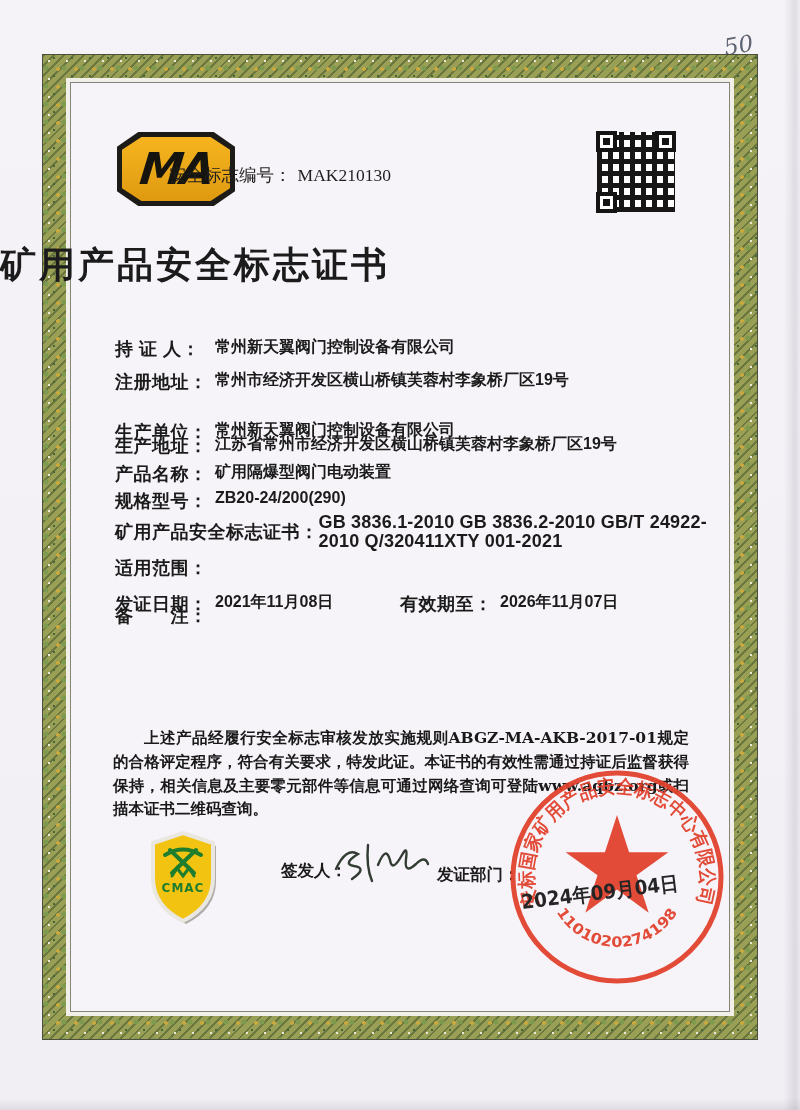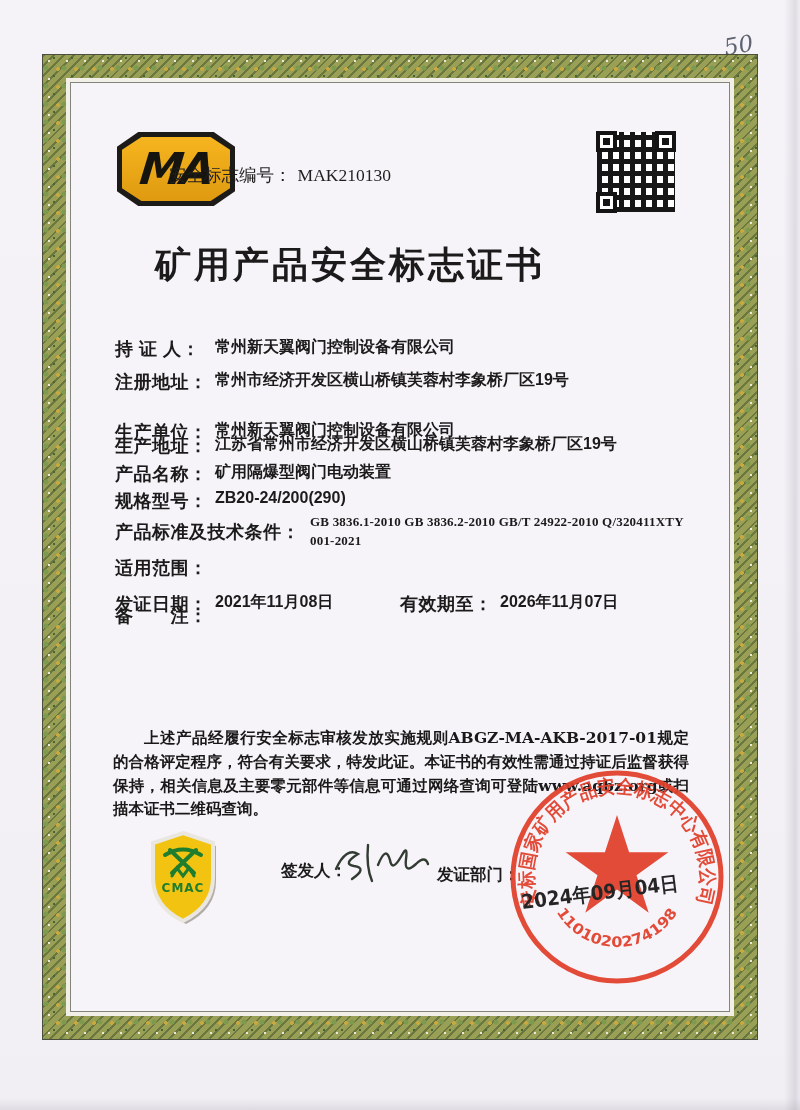--- a/index.html
+++ b/index.html
@@ -42,30 +42,30 @@
   
   .qr{position:absolute;left:597px;top:132px;width:78px;height:80px;background:#fff;
     background-image:
       repeating-linear-gradient(90deg,#171717 0 5px,transparent 5px 11px),
       repeating-linear-gradient(0deg,#171717 0 5px,transparent 5px 12px),
       repeating-linear-gradient(45deg,transparent 0 6px,#fff 6px 9px);}
   .finder{position:absolute;width:21px;height:21px;border:4px solid #141414;background:#fff;box-sizing:border-box;}
   .finder::after{content:"";position:absolute;inset:3px;background:#141414;}
   .f-tl{left:-1px;top:-1px}.f-tr{right:-1px;top:-1px}.f-bl{left:-1px;bottom:-1px}
   
-  .title{position:absolute;left:0;top:241px;width:700px;text-align:center;
+  .title{position:absolute;left:0;top:241px;width:700px;
     font-family:"DejaVu Serif",serif;font-weight:900;font-size:36px;
     letter-spacing:3px;color:#1b1b1b;}
   
   .row{position:absolute;left:115px;display:flex;align-items:flex-start;color:#1b1b1b;}
   .lbl{flex:0 0 100px;font-weight:700;font-size:18px;letter-spacing:.5px;white-space:nowrap;}
   .lbl-wide{flex:0 0 195px;}
   .val{font-family:Liberation Sans, sans-serif;font-weight:700;font-size:16px;white-space:nowrap;}
-  .val-std{white-space:normal;width:398px;font-family:Liberation Serif, serif;
-    font-weight:700;font-size:13px;line-height:18.5px;letter-spacing:.2px;}
+  .val-std{white-space:normal;width:398px;font-family:Liberation Sans, sans-serif;
+    font-weight:700;font-size:18px;line-height:18.5px;letter-spacing:.2px;}
   .val-date{flex:0 0 185px;}
   
   .statement{position:absolute;left:113px;top:726px;width:576px;
     font-family:"DejaVu Serif",serif;font-weight:700;font-size:15.5px;
     line-height:23.8px;text-indent:2em;text-align:justify;color:#191919;}
   
   .cmac{position:absolute;left:147px;top:829px;width:74px;height:98px;}
   .signer{position:absolute;left:281px;top:860px;font-weight:700;font-size:16.5px;color:#1b1b1b;}
   .sig{position:absolute;left:328px;top:833px;width:110px;height:62px;}
   .issuer{position:absolute;left:437px;top:864px;font-weight:700;font-size:16.5px;color:#1b1b1b;}
@@ -121,21 +121,21 @@
   </div>
   <div class="row" style="top:462px">
     <span class="lbl">产品名称：</span>
     <span class="val">矿用隔爆型阀门电动装置</span>
   </div>
   <div class="row" style="top:489px">
     <span class="lbl">规格型号：</span>
     <span class="val">ZB20-24/200(290)</span>
   </div>
   <div class="row" style="top:513px;align-items:center">
-    <span class="lbl lbl-wide">产品标准及技术条件：</span>
+    <span class="lbl lbl-wide">矿用产品安全标志证书：</span>
     <span class="val val-std">GB 3836.1-2010 GB 3836.2-2010 GB/T 24922-2010 Q/320411XTY 001-2021</span>
   </div>
   <div class="row" style="top:556px">
     <span class="lbl">适用范围：</span>
   </div>
   <div class="row" style="top:592px">
     <span class="lbl">发证日期：</span>
     <span class="val val-date">2021年11月08日</span>
     <span class="lbl">有效期至：</span>
     <span class="val">2026年11月07日</span>

